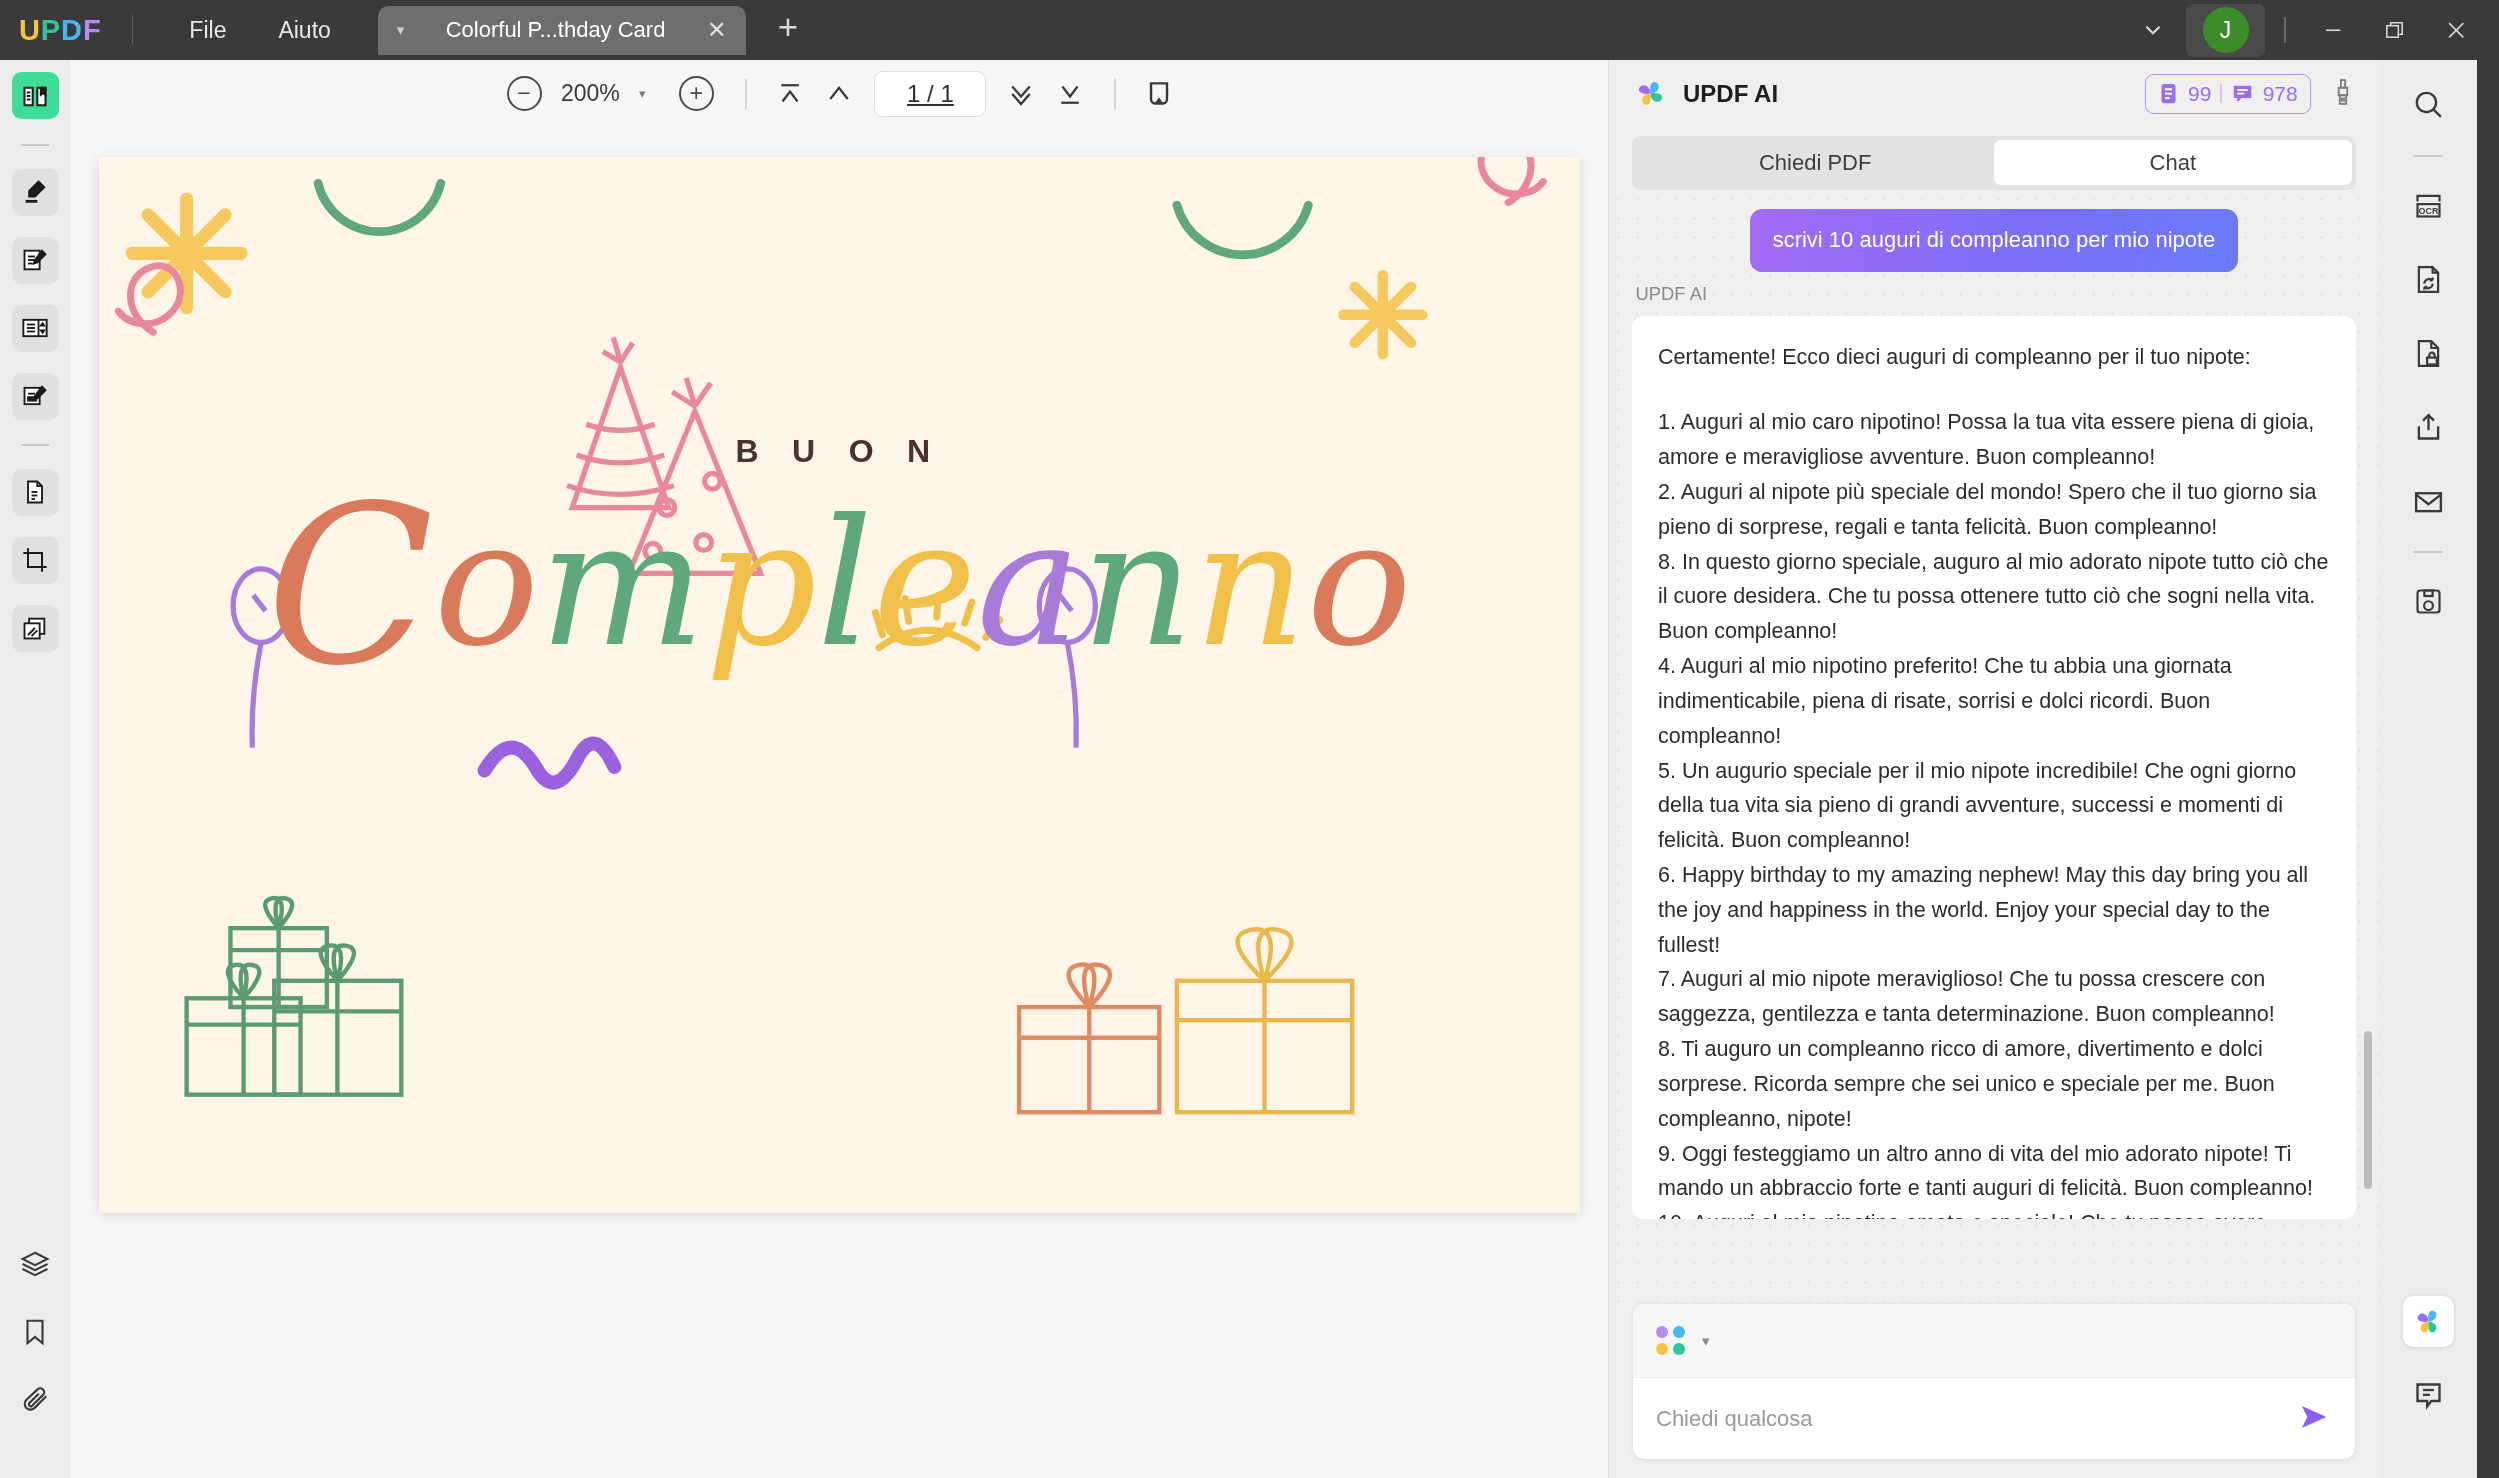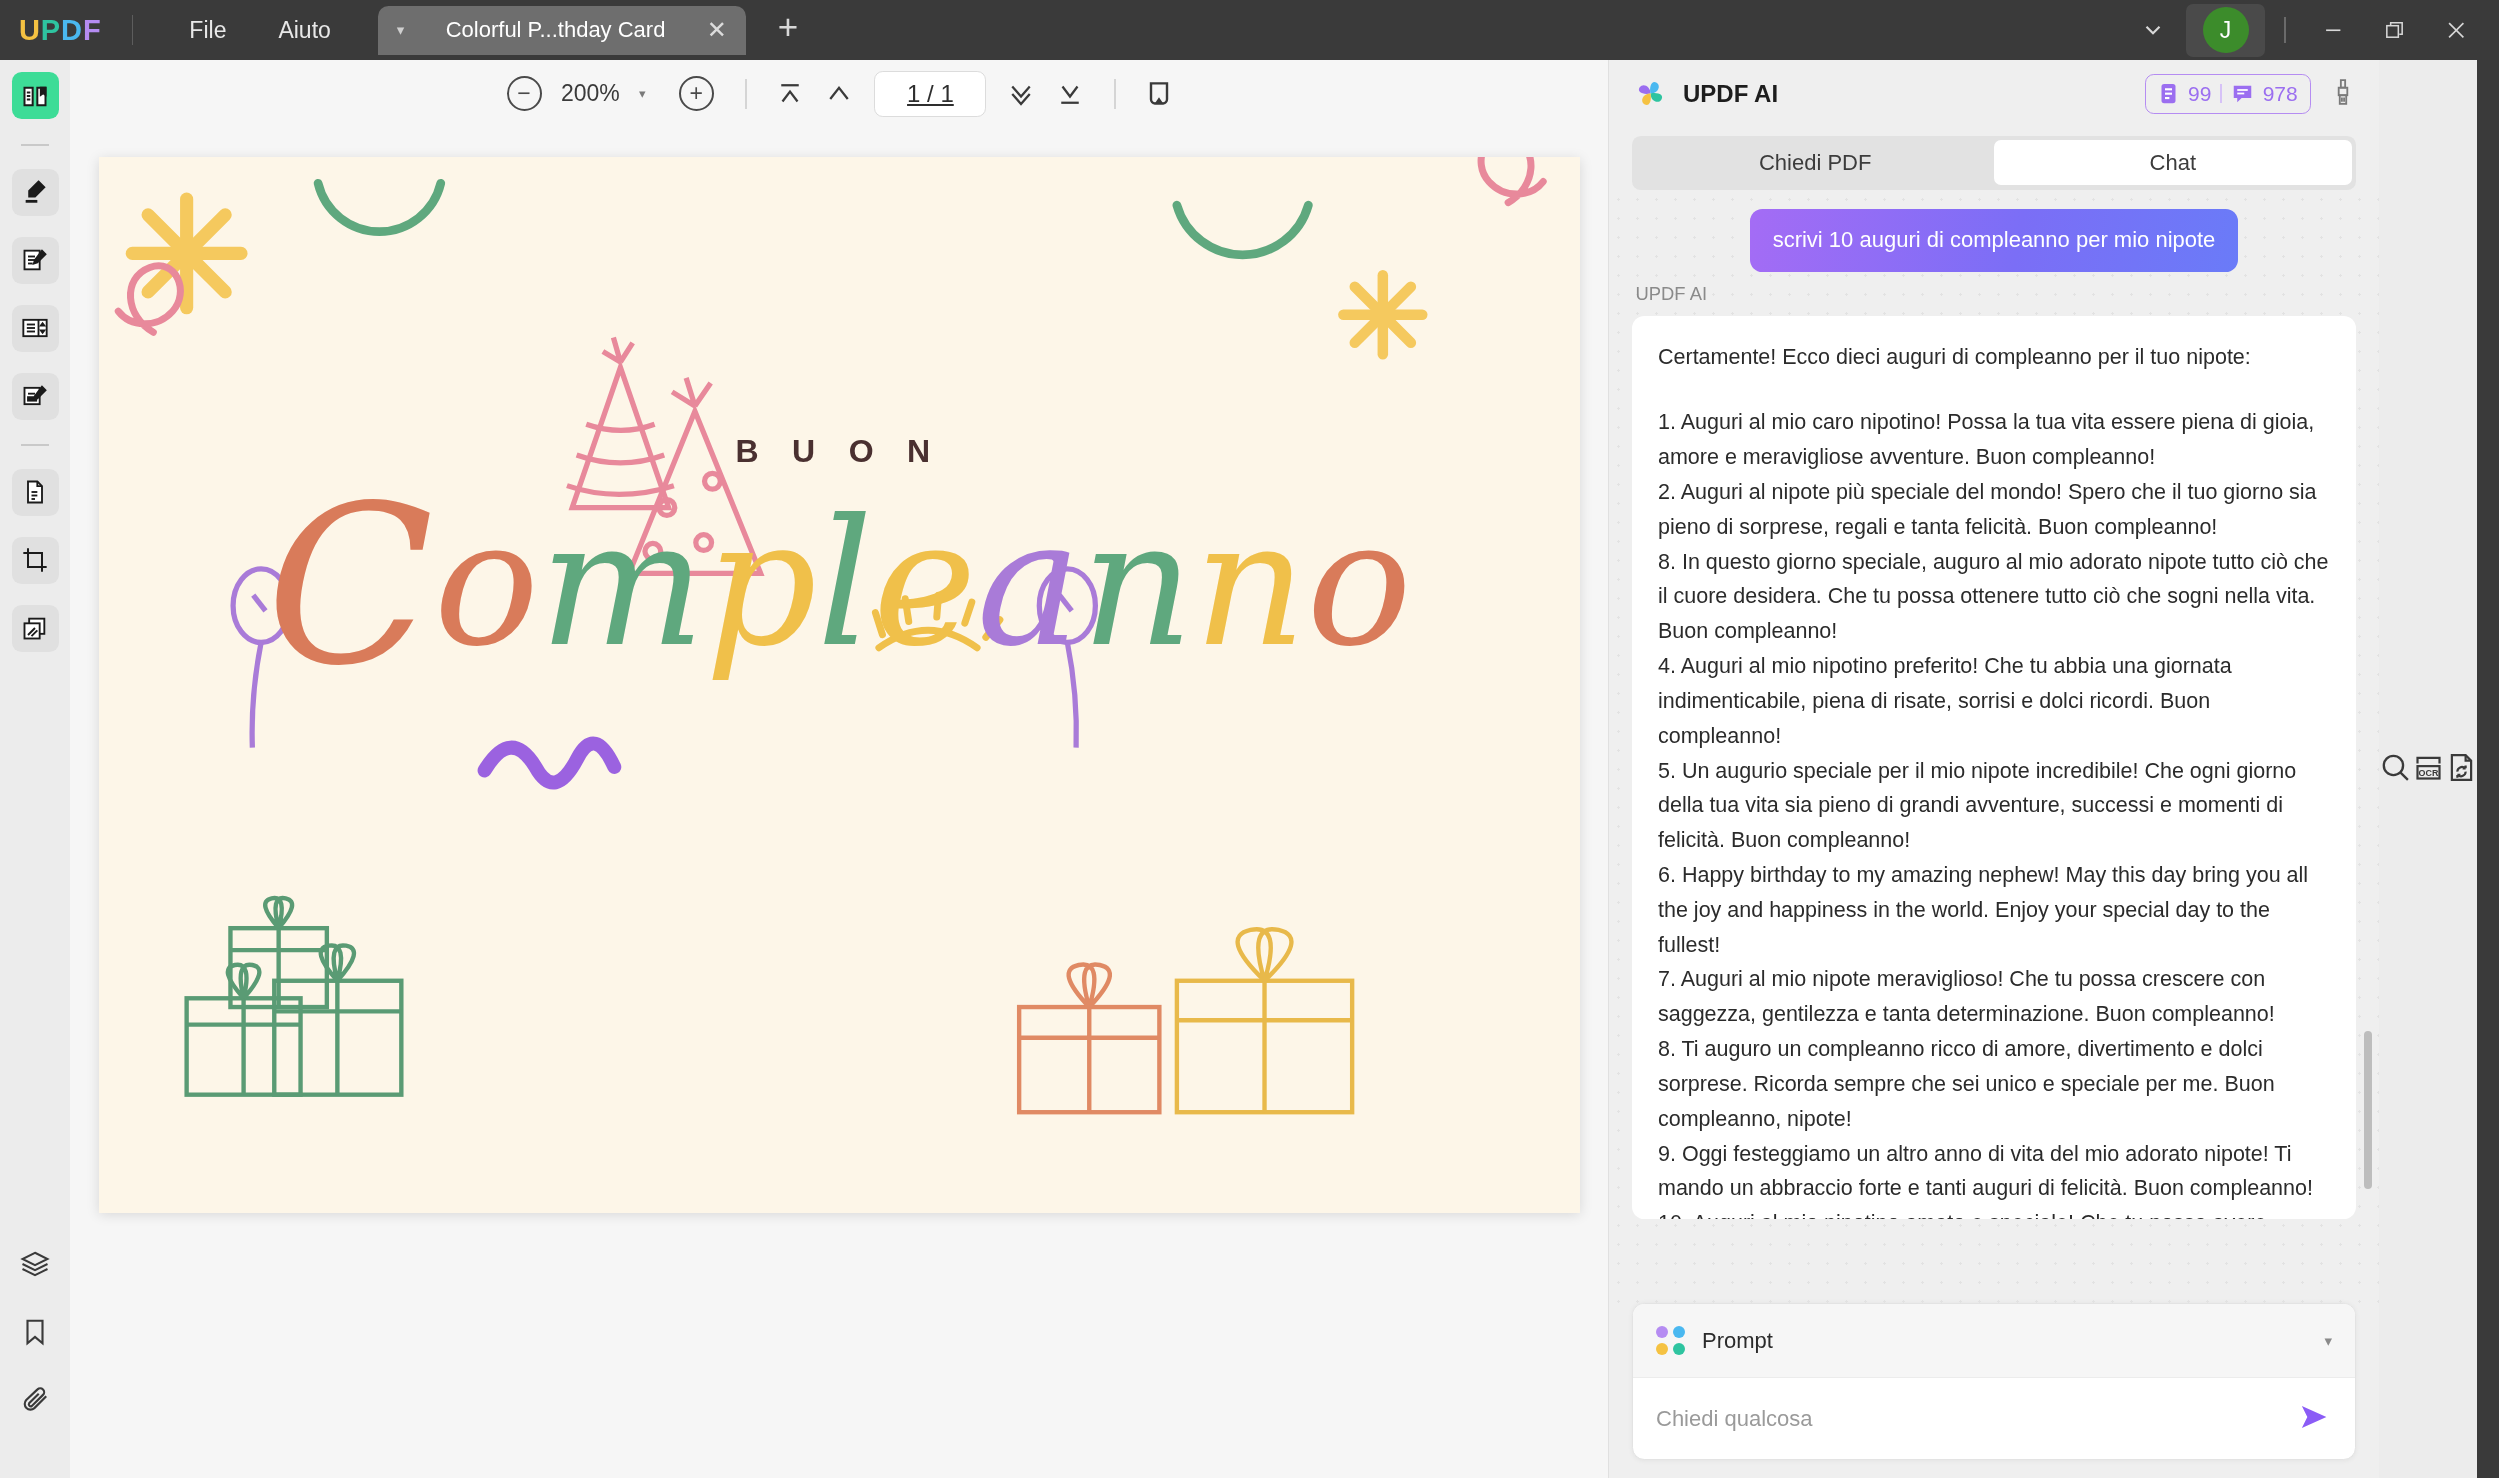--- a/index.html
+++ b/index.html
@@ -177,21 +177,21 @@
   .input-row { height: 81px; display: flex; align-items: center; padding: 0 23px; }
   .chat-input {
     flex: 1; border: none; outline: none; font-size: 22px; color: #2b2b2b;
     font-family: "Liberation Sans", sans-serif; background: transparent;
   }
   .chat-input::placeholder { color: #9a9a9a; }
   .send-btn { cursor: pointer; margin-left: 12.3px; }
 
   
   .right-rail {
-    width: 98px; background: #ececec; display: flex; flex-direction: row;
+    width: 98px; background: #ececec; display: flex; flex-direction: column;
     align-items: center; padding-top: 19px; flex-shrink: 0;
   }
   .rrail-btn { width: 51px; height: 51px; display: flex; align-items: center; justify-content: center; margin-bottom: 23px; cursor: pointer; }
   .rrail-sep { width: 30px; height: 1.8px; background: #c9c9c9; margin: 1.8px 0 23px 0; }
   .ai-fab {
     width: 51px; height: 51px; background: #fff; border-radius: 10.5px;
     display: flex; align-items: center; justify-content: center;
     box-shadow: 0 0.9px 4.4px rgba(0,0,0,0.12); margin-bottom: 23px; cursor: pointer;
   }
   .edge { width: 23px; background: #3a3a3a; flex-shrink: 0; }
@@ -541,21 +541,20 @@
 
     <div class="ai-foot">
       <div class="prompt-card">
         <div class="prompt-row">
           <div class="dot-grid">
             <div class="dot" style="background:#b58cf2"></div>
             <div class="dot" style="background:#4ab8f0"></div>
             <div class="dot" style="background:#f5c242"></div>
             <div class="dot" style="background:#2ec4a0"></div>
           </div>
-          <div class="prompt-label">Prompt</div>
           <div class="prompt-caret">▾</div>
         </div>
         <div class="input-row">
           <input class="chat-input" type="text" placeholder="Chiedi qualcosa" style="">
           <div class="send-btn">
             <svg width="33" height="30" viewBox="0 0 24 22">
               <path d="M2 3 L20 11 L2 19 L6 11 Z" fill="#8b5cf6"></path>
             </svg>
           </div>
         </div>

